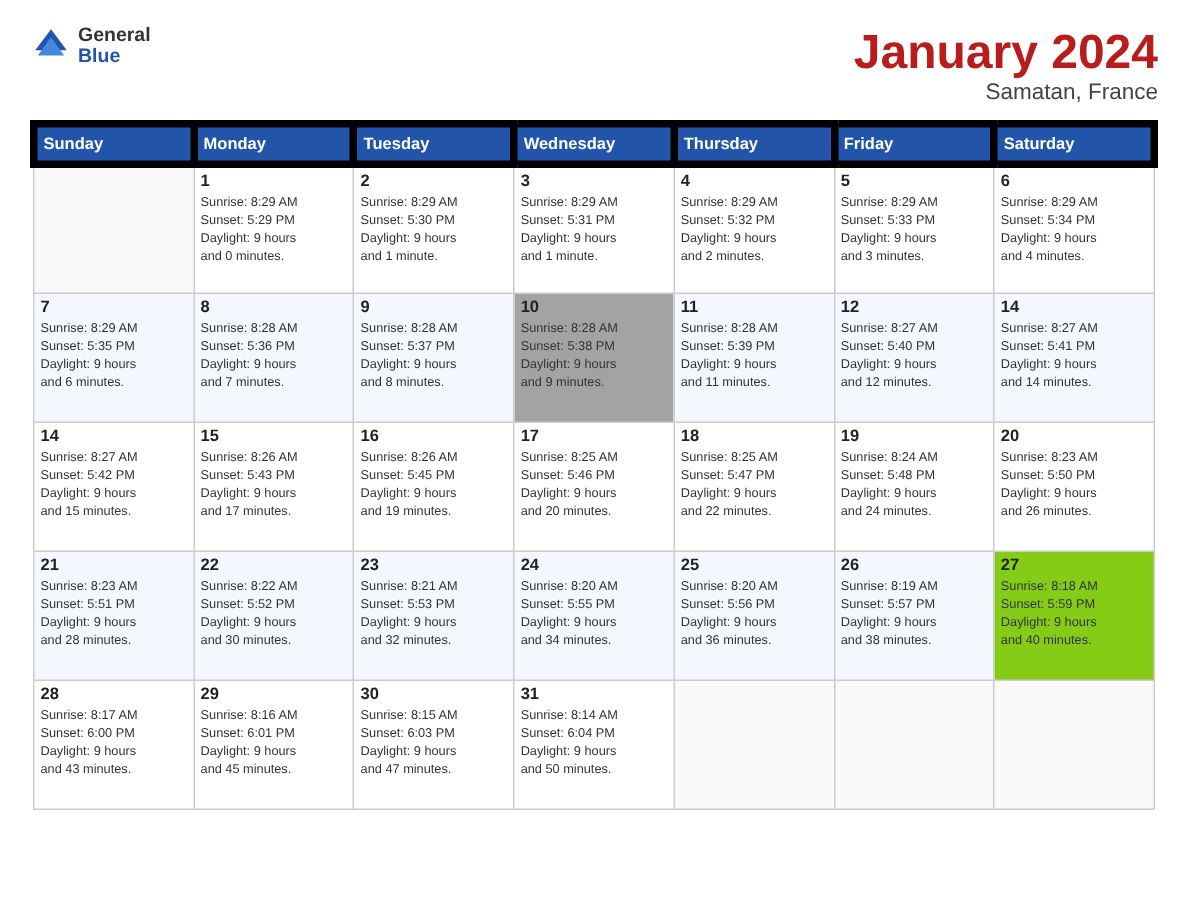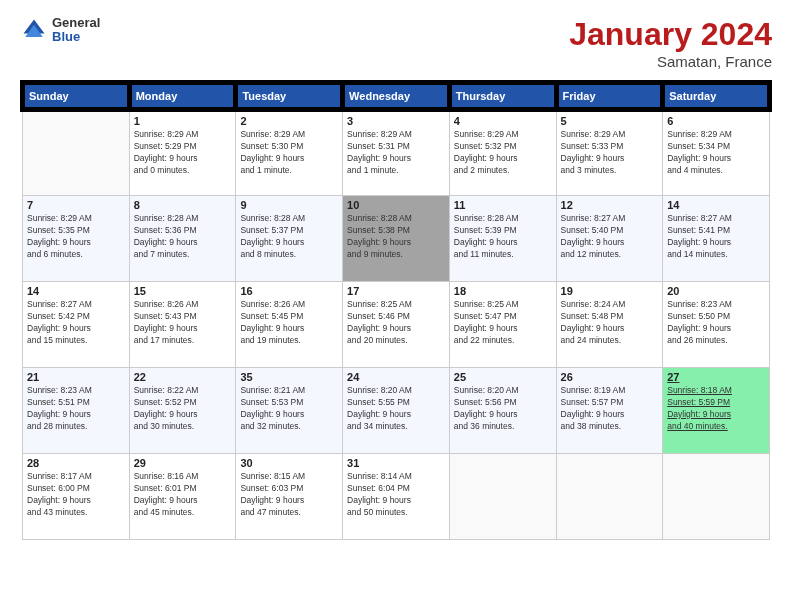--- a/index.html
+++ b/index.html
@@ -279,21 +279,21 @@
 and 28 minutes.</div>
           </td>
           <td style="background: rgb(245, 247, 255);">
             <div class="day-num">22</div>
             <div class="day-info" style="white-space: pre-line;">Sunrise: 8:22 AM
 Sunset: 5:52 PM
 Daylight: 9 hours
 and 30 minutes.</div>
           </td>
           <td style="background: rgb(245, 247, 255);">
-            <div class="day-num">35</div>
+            <div class="day-num">23</div>
             <div class="day-info" style="white-space: pre-line;">Sunrise: 8:21 AM
 Sunset: 5:53 PM
 Daylight: 9 hours
 and 32 minutes.</div>
           </td>
           <td style="background: rgb(245, 247, 255);">
             <div class="day-num">24</div>
             <div class="day-info" style="white-space: pre-line;">Sunrise: 8:20 AM
 Sunset: 5:55 PM
 Daylight: 9 hours
@@ -306,21 +306,21 @@
 Daylight: 9 hours
 and 36 minutes.</div>
           </td>
           <td style="background: rgb(245, 247, 255);">
             <div class="day-num">26</div>
             <div class="day-info" style="white-space: pre-line;">Sunrise: 8:19 AM
 Sunset: 5:57 PM
 Daylight: 9 hours
 and 38 minutes.</div>
           </td>
-          <td style="background: #86efac; text-decoration: underline;">
+          <td style="background: #84cc16;">
             <div class="day-num">27</div>
             <div class="day-info" style="white-space: pre-line;">Sunrise: 8:18 AM
 Sunset: 5:59 PM
 Daylight: 9 hours
 and 40 minutes.</div>
           </td>
         </tr>
         <tr>
           <td>
             <div class="day-num">28</div>

